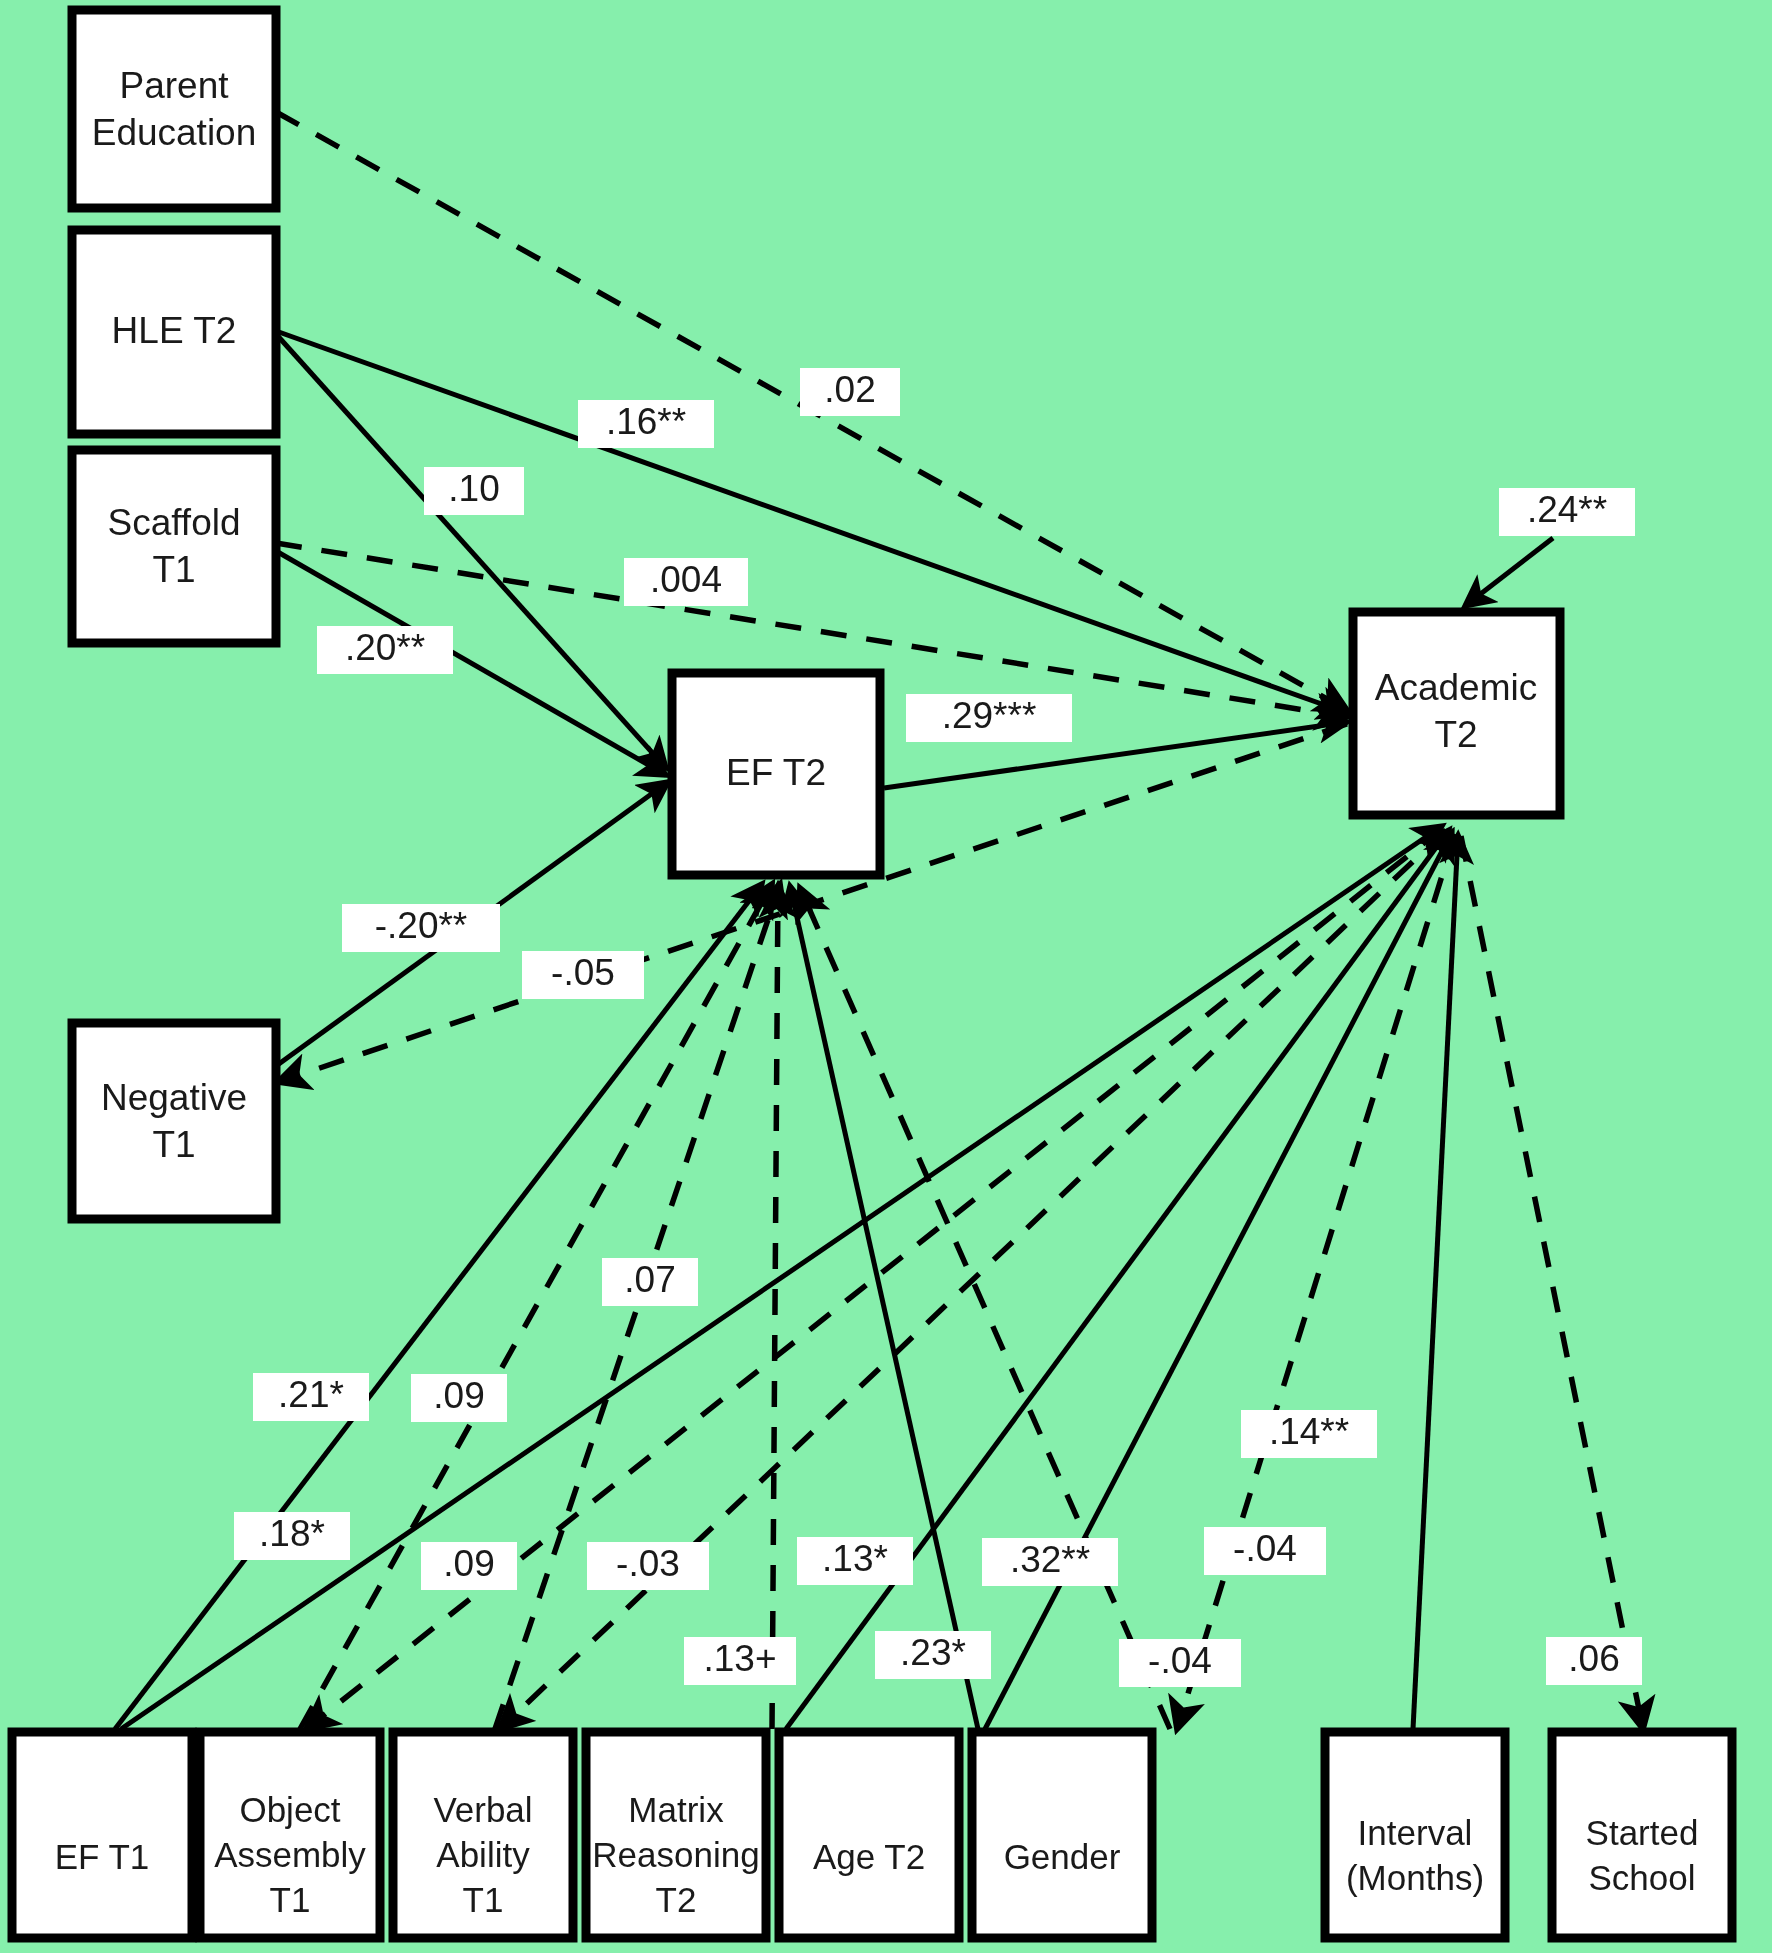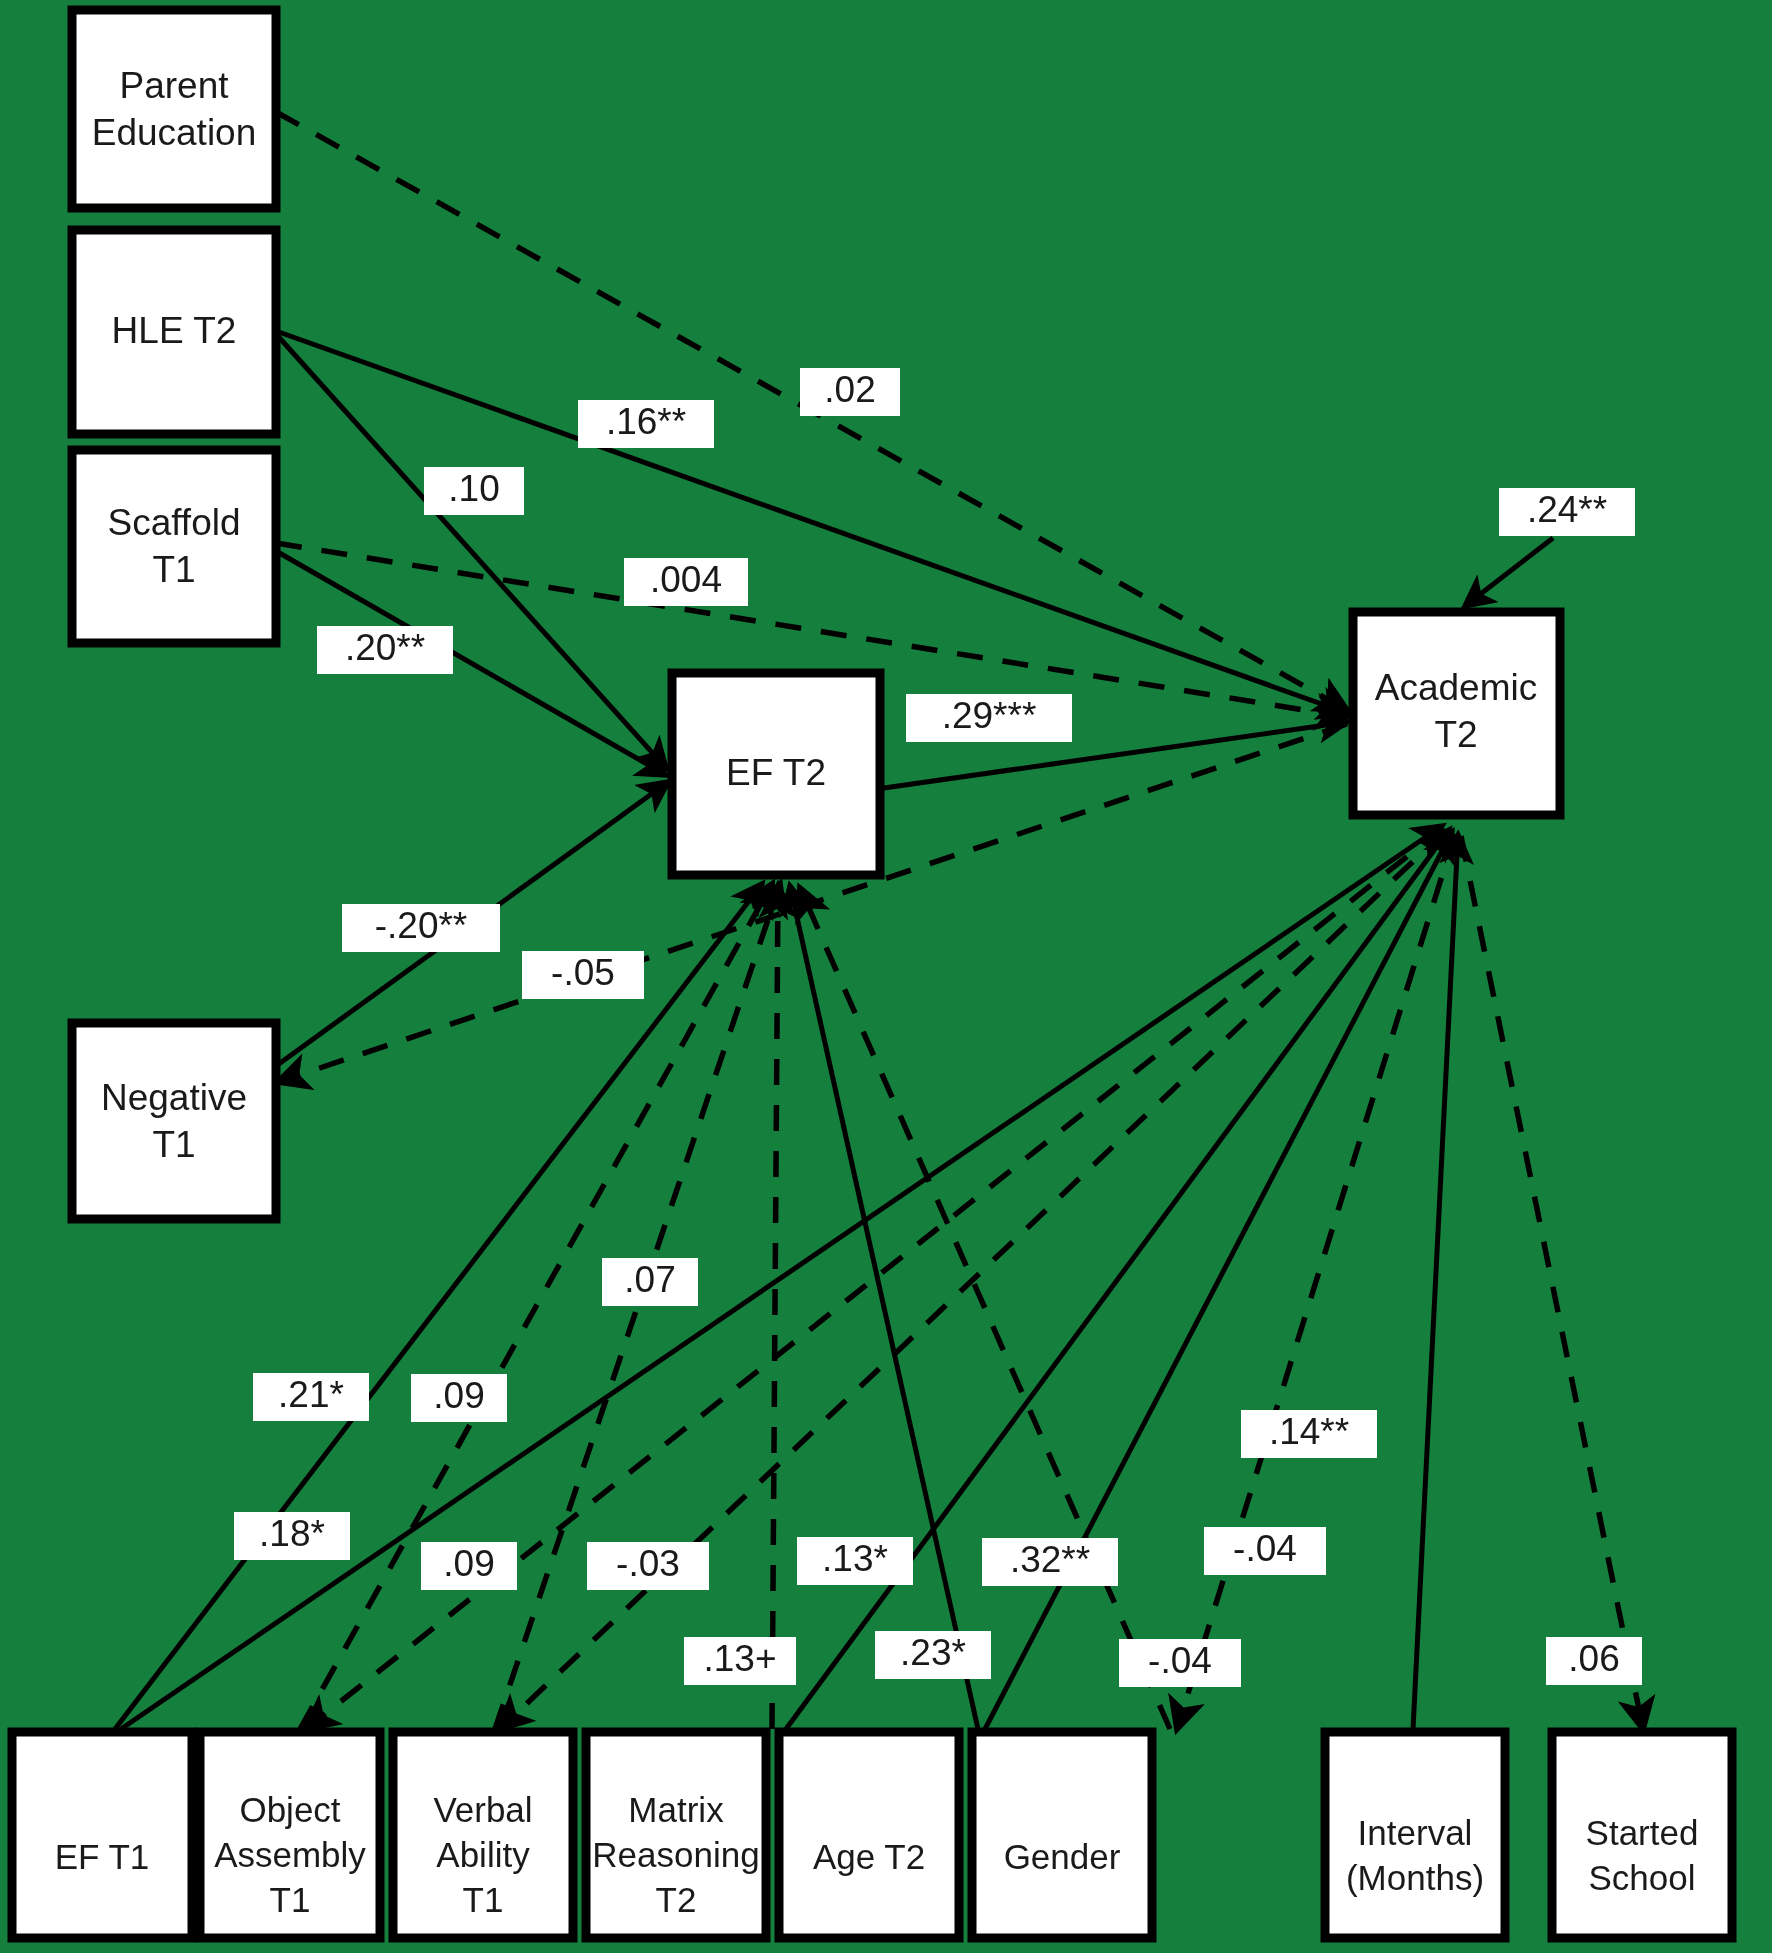--- a/index.html
+++ b/index.html
@@ -1,17 +1,17 @@
 <!DOCTYPE html>
 <html><head>
 <meta charset="utf-8">
 <style>
   html,body{margin:0;padding:0;background:#fff;}
   body{font-family:"Liberation Sans",sans-serif;}
-  #stage{position:relative;width:1772px;height:1953px;background:#15803d;overflow:hidden;}
+  #stage{position:relative;width:1772px;height:1953px;background:#86efac;overflow:hidden;}
   svg#diagram{position:absolute;left:0;top:0;width:1772px;height:1953px;display:block;}
   .node-rect{fill:#ffffff;stroke:#000000;stroke-width:9;}
   .node-label{font-family:"Liberation Sans",sans-serif;font-size:37px;fill:#1a1a1a;text-anchor:middle;dominant-baseline:middle;}
   .node-label.small{font-size:35px;}
   .path-solid{stroke:#000000;stroke-width:5;fill:none;}
   .path-dashed{stroke:#000000;stroke-width:5.5;fill:none;stroke-dasharray:26 20;}
   .coef{font-family:"Liberation Sans",sans-serif;font-size:37px;fill:#1a1a1a;text-anchor:middle;dominant-baseline:middle;}
 </style>
 </head>
 <body>

